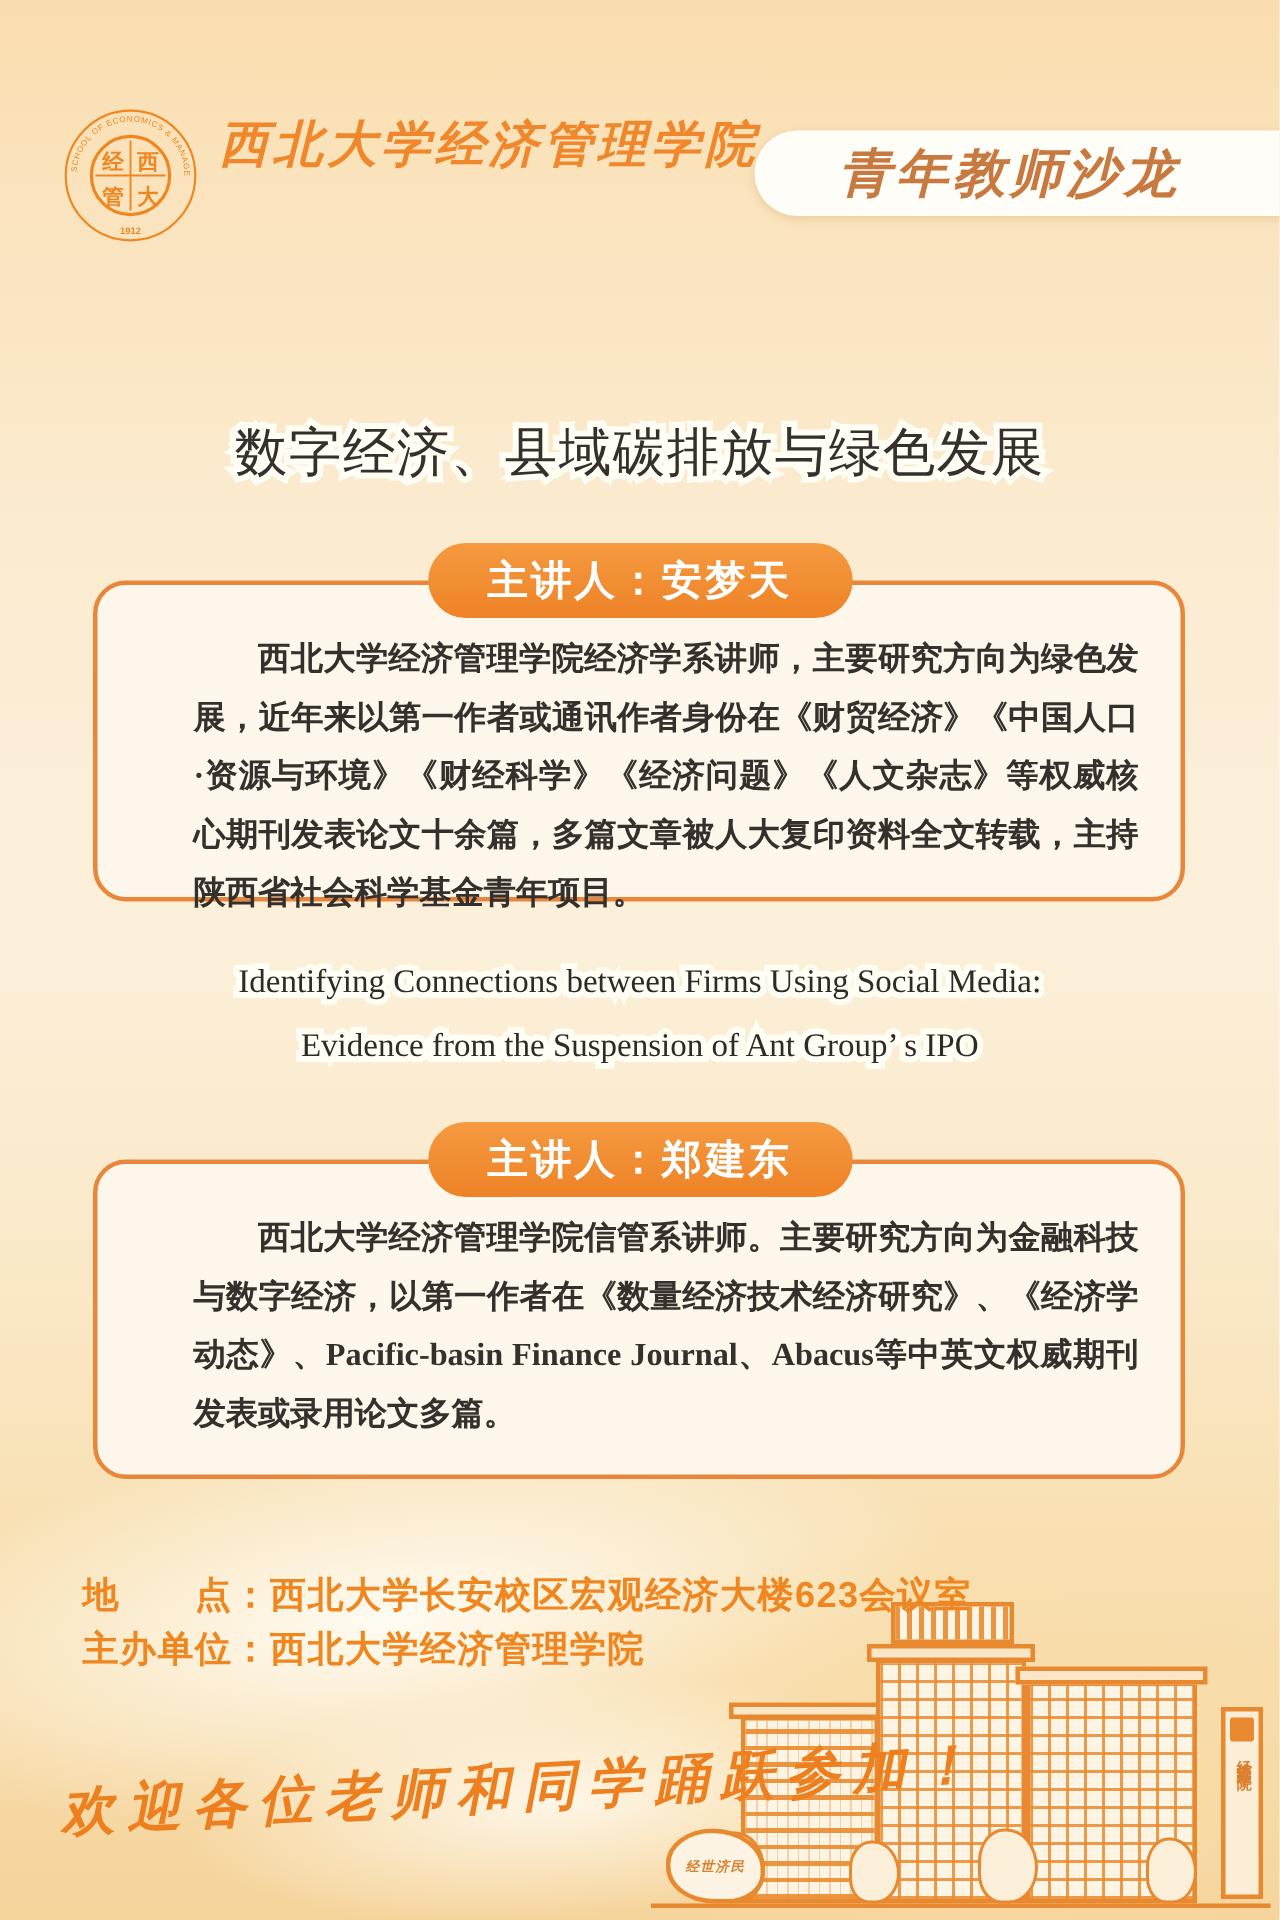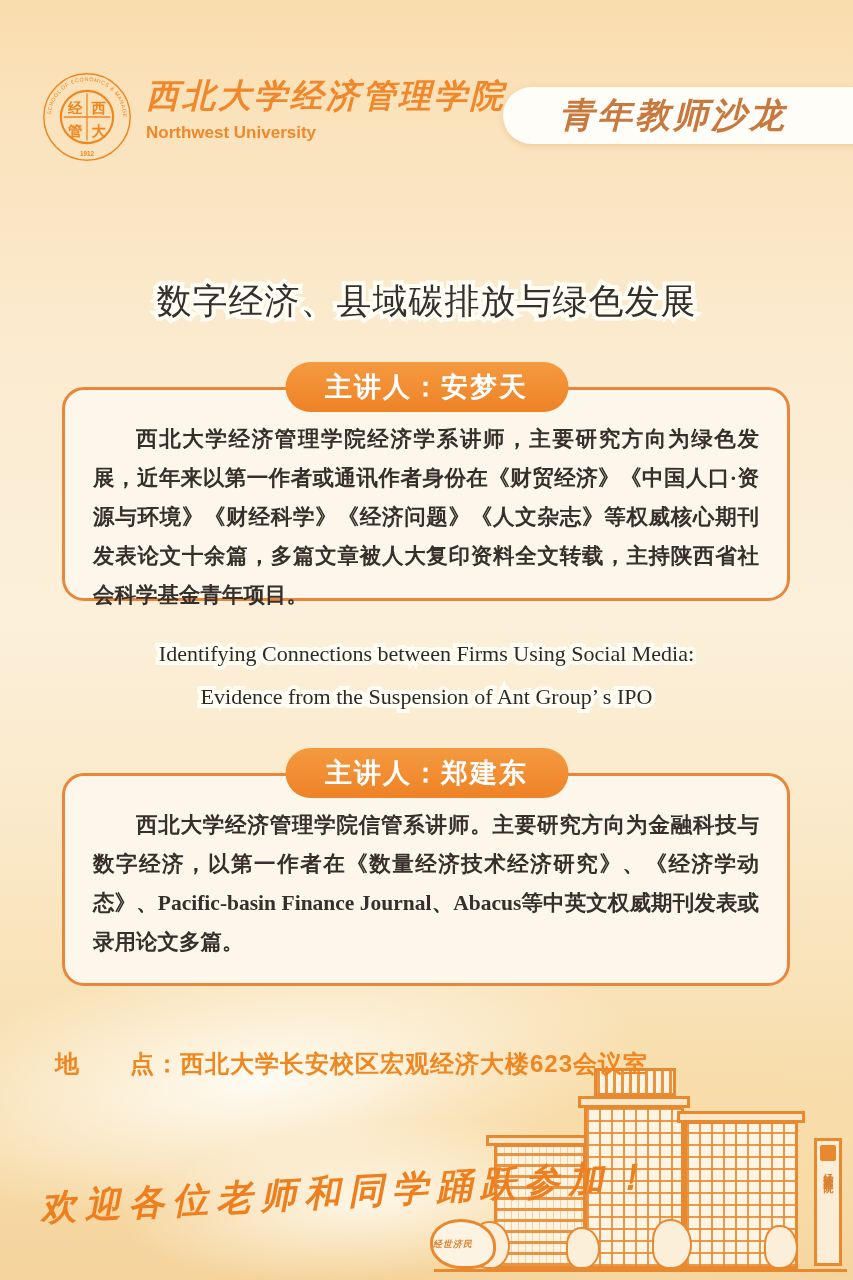--- a/index.html
+++ b/index.html
@@ -46,21 +46,21 @@
     color:#2e2a26;white-space:nowrap;}
 
   
   .speaker-pill{position:absolute;left:50%;transform:translateX(-50%);height:50px;line-height:50px;
     padding:0 40px;background:linear-gradient(180deg,#f59a40,#ee8226);border-radius:26px;
     color:#fff;font-family:"Liberation Serif",serif;font-weight:800;font-size:27px;
     letter-spacing:2px;z-index:3;white-space:nowrap;}
   .pill1{top:362px;}
   .pill2{top:748px;}
   .bio-box{position:absolute;left:62px;width:728px;border:3px solid #e8873c;border-radius:22px;
-    background:#fdf6ea;box-sizing:border-box;z-index:2;}
+    background:#fdf6ea;box-sizing:border-box;z-index:2;padding-left:36px;}
   .box1{top:387px;height:214px;}
   .box2{top:773px;height:213px;}
   .bio-box p{margin:30px 28px 0;font-family:"Liberation Serif",serif;font-weight:700;
     font-size:21.5px;line-height:39px;text-align:justify;text-indent:2em;color:#35302b;}
 
   
   .info{position:absolute;left:55px;top:1046px;z-index:2;}
   .info-row{font-size:24px;font-weight:800;color:#f0861f;line-height:36px;letter-spacing:1px;}
   .info-label{display:inline-block;}
   .info-value{display:inline-block;}
@@ -89,23 +89,23 @@
   .slab-mid{left:150px;bottom:172px;width:112px;height:12px;}
   .penthouse{left:166px;bottom:184px;width:82px;height:28px;}
   .tower-right{left:256px;bottom:11px;width:114px;height:148px;}
   .slab-right{left:249px;bottom:157px;width:128px;height:12px;}
   .tree{position:absolute;border:2px solid #e8882f;background:#fcefd9;
     border-radius:50% 60% 55% 45%;z-index:4;}
   .tree1{left:44px;bottom:11px;width:34px;height:44px;}
   .tree2{left:138px;bottom:11px;width:30px;height:38px;}
   .tree3{left:224px;bottom:11px;width:36px;height:46px;}
   .tree4{left:336px;bottom:11px;width:30px;height:40px;}
-  .rock{position:absolute;left:2px;bottom:11px;width:66px;height:50px;z-index:5;
+  .rock{position:absolute;left:16px;bottom:11px;width:66px;height:50px;z-index:5;
     border:3px solid #e8882f;background:#fdf3e2;border-radius:48% 55% 40% 50%;
-    display:flex;align-items:center;justify-content:flex-start;box-sizing:border-box;}
+    display:flex;align-items:center;justify-content:center;box-sizing:border-box;}
   .rock span{font-family:"Liberation Serif",serif;font-style:italic;font-weight:700;
     font-size:9px;color:#d9812f;letter-spacing:1px;}
   .sign{position:absolute;left:386px;bottom:14px;width:28px;height:128px;z-index:5;
     border:3px solid #e8882f;background:#fbedd6;box-sizing:border-box;
     display:flex;flex-direction:column;align-items:center;}
   .sign-seal{width:16px;height:16px;background:#e8882f;margin-top:4px;border-radius:2px;}
   .sign-text{writing-mode:vertical-rl;font-size:10px;font-weight:700;color:#d9812f;
     letter-spacing:2px;margin-top:4px;font-family:"Liberation Serif",serif;}
   .sign-arrow{font-size:12px;font-weight:700;color:#d9812f;margin-top:2px;}
 </style>
@@ -128,21 +128,20 @@
       <text x="50" y="93" font-size="7" fill="#f0861f" text-anchor="middle" font-weight="bold">1912</text>
       <line x1="24" y1="50" x2="76" y2="50" stroke="#f0861f" stroke-width="1.4"></line>
       <line x1="50" y1="24" x2="50" y2="76" stroke="#f0861f" stroke-width="1.4"></line>
       <text x="37" y="45" font-size="16" fill="#f0861f" text-anchor="middle" font-weight="bold">经</text>
       <text x="63" y="45" font-size="16" fill="#f0861f" text-anchor="middle" font-weight="bold">西</text>
       <text x="37" y="71" font-size="16" fill="#f0861f" text-anchor="middle" font-weight="bold">管</text>
       <text x="63" y="71" font-size="16" fill="#f0861f" text-anchor="middle" font-weight="bold">大</text>
     </svg>
     <div class="logo-text">
       <div class="school-cn">西北大学经济管理学院</div>
-      <div class="school-en">Northwest University</div>
     </div>
   </div>
 
   <div class="series-pill">
     <span>青年教师沙龙</span>
   </div>
 
 
   <h1 class="cn-title" style="margin:0;">
     <span class="stroke-wrap">
@@ -169,20 +168,23 @@
 
   <div class="speaker-pill pill2">主讲人：郑建东</div>
   <div class="bio-box box2">
     <p>西北大学经济管理学院信管系讲师。主要研究方向为金融科技与数字经济，以第一作者在《数量经济技术经济研究》、《经济学动态》、Pacific-basin Finance Journal、Abacus等中英文权威期刊发表或录用论文多篇。</p>
   </div>
 
   <div class="info">
     <div class="info-row">
       <span class="info-label">地　　点：</span><span class="info-value">西北大学长安校区宏观经济大楼623会议室</span>
     </div>
+    <div class="info-row">
+      <span class="info-label">主办单位：</span><span class="info-value">西北大学经济管理学院</span>
+    </div>
   </div>
 
   <div class="welcome">欢迎各位老师和同学踊跃参加！</div>
 
   <div class="building">
     <div class="bldg rows wing-left"></div>
     <div class="bldg slab slab-left"></div>
     <div class="bldg grid tower-mid"></div>
     <div class="bldg slab slab-mid"></div>
     <div class="bldg stripes penthouse"></div>

